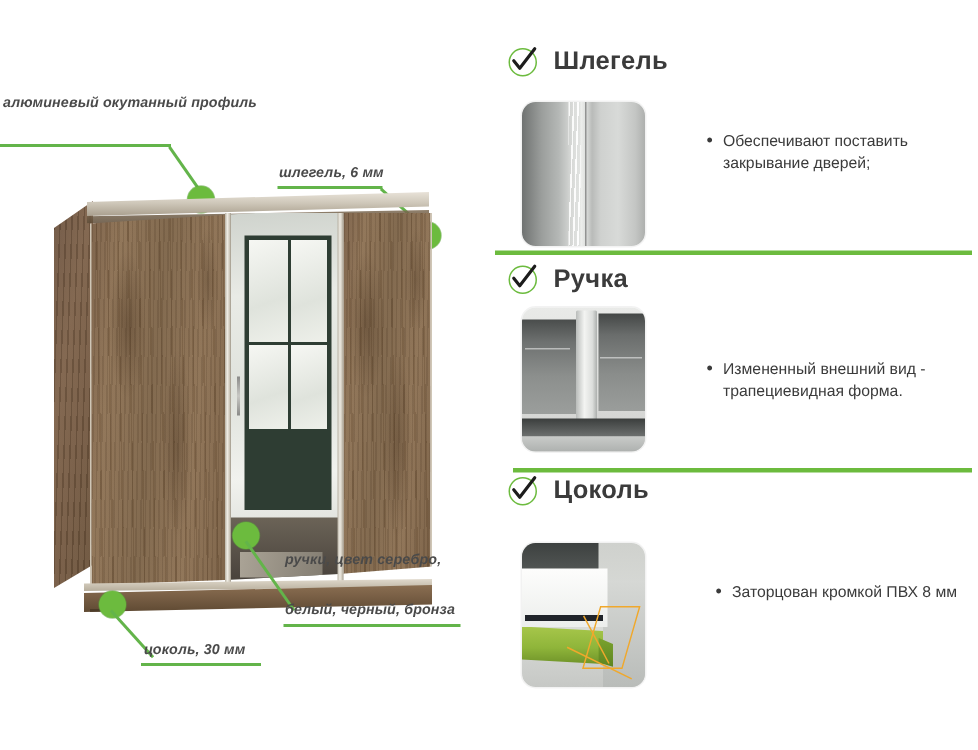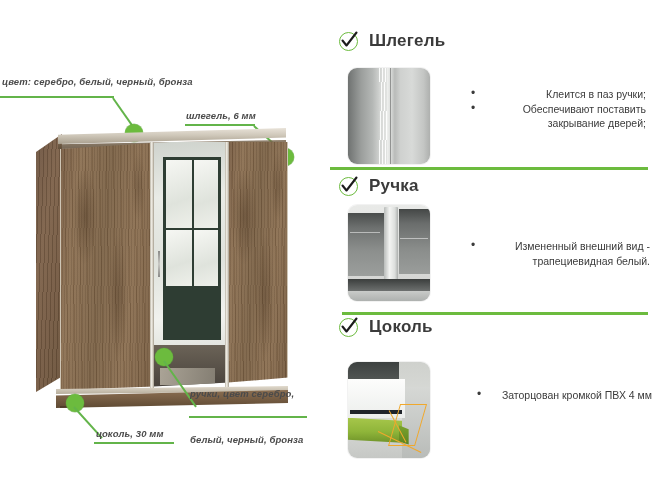--- a/index.html
+++ b/index.html
@@ -128,21 +128,21 @@
     position:absolute; left:20px; top:268px; width:232px; height:8px;
     background:linear-gradient(180deg,#e0d9cc,#b7ae9c);
     clip-path:polygon(0% 38%,100% 0%,100% 68%,0% 100%);
   }
   .foot{
     position:absolute; width:7px; height:9px; background:#4d3c29;
     bottom:-7px; border-radius:0 0 1px 1px;
   }
 
   
-  .right-panel { position:absolute; left:330px; top:0; width:322px; height:500px;text-align:right; }
+  .right-panel { position:absolute; left:330px; top:0; width:322px; height:500px; }
 
   .section { position:absolute; left:0; width:322px; }
 
   .sec-head { position:absolute; display:flex; align-items:center; gap:9px; }
   .check-icon { position:relative; width:22px; height:22px; flex:none; }
   .check-icon .ring{
     position:absolute; left:1px; top:2px; width:17px; height:17px;
     border:1.6px solid #6cbb3e; border-radius:50%;
   }
   .check-icon svg{ position:absolute; left:0; top:0; overflow:visible; }
@@ -251,21 +251,21 @@
   }
   .divider{ position:absolute; height:2.6px; background:#6cbb3e; }
 </style>
 </head>
 <body>
 
 <div class="stage">
 
   <div class="left-panel">
 
-    <div class="callout-text" style="left:2px; top:76px;">цвет: серебро, белый, черный, бронза</div>
+    <div class="callout-text" style="left:2px; top:63px;">алюминевый окутанный профиль</div>
     <div class="callout-rule" style="left:0px; top:96px; width:114px;"></div>
     <div class="leader" style="left:113px; top:97px; width:42px; transform:rotate(55deg);"></div>
     <div class="dot" style="left:125px; top:124px; width:18px; height:18px;"></div>
 
     <div class="callout-text" style="left:186px; top:110px;">шлегель, 6 мм</div>
     <div class="callout-rule" style="left:185px; top:124px; width:70px;"></div>
     <div class="leader" style="left:254px; top:125px; width:42px; transform:rotate(42deg);"></div>
     <div class="dot" style="left:276px; top:148px; width:18px; height:18px;"></div>
 
     <div class="wardrobe">
@@ -298,22 +298,22 @@
         <div class="plinth-edge"></div>
         <div class="plinth">
           <div class="foot" style="left:4px;"></div>
           <div class="foot" style="right:10px;"></div>
         </div>
       </div>
     </div>
 
     <div class="dot" style="left:155px; top:348px; width:18px; height:18px;"></div>
     <div class="leader" style="left:164px; top:360px; width:56px; transform:rotate(55deg);"></div>
-    <div class="callout-text" style="left:190px; top:388px;">ручки, цвет серебро,</div>
-    <div class="callout-text" style="left:190px; top:401px;margin-top:33px;">белый, черный, бронза</div>
+    <div class="callout-text" style="left:190px; top:368px;">ручки, цвет серебро,</div>
+    <div class="callout-text" style="left:190px; top:401px;">белый, черный, бронза</div>
     <div class="callout-rule" style="left:189px; top:416px; width:118px;"></div>
 
     <div class="dot" style="left:66px; top:394px; width:18px; height:18px;"></div>
     <div class="leader" style="left:74px; top:406px; width:42px; transform:rotate(48deg);"></div>
     <div class="callout-text" style="left:96px; top:428px;">цоколь, 30 мм</div>
     <div class="callout-rule" style="left:94px; top:442px; width:80px;"></div>
   </div>
 
   <div class="right-panel">
 
@@ -328,21 +328,20 @@
         <span class="sec-title">Шлегель</span>
       </div>
 
       <div class="photo ph-shlegel" style="left:18px; top:68px;">
         <div class="fuzz"></div>
           <div class="seam"></div>
       </div>
 
       <div class="bullets" style="left:140px; top:87px; width:176px;">
         <ul>
-          <li>Клеится в паз ручки;</li>
           <li>Обеспечивают поставить закрывание дверей;</li>
         </ul>
       </div>
 
       <div class="divider" style="left:0px; top:167px; width:318px;"></div>
     </div>
 
     <div class="section">
       <div class="sec-head" style="left:8px; top:175px;">
         <span class="check-icon">
@@ -359,21 +358,21 @@
         <div class="panelB"></div>
         <div class="tick" style="left:3%;  top:28%; width:36%;"></div>
         <div class="tick" style="left:64%; top:34%; width:34%;"></div>
         <div class="hdl"></div>
         <div class="rail"></div>
         <div class="floor"></div>
       </div>
 
       <div class="bullets" style="left:140px; top:239px; width:180px;">
         <ul>
-          <li>Измененный внешний вид - трапециевидная белый.</li>
+          <li>Измененный внешний вид - трапециевидная форма.</li>
         </ul>
       </div>
 
       <div class="divider" style="left:12px; top:312px; width:306px;"></div>
     </div>
 
     <div class="section">
       <div class="sec-head" style="left:8px; top:316px;">
         <span class="check-icon">
           <span class="ring"></span>
@@ -391,19 +390,19 @@
         <div class="slot"></div>
         <div class="green"></div>
         <div class="greenSide"></div>
         <div class="annot"></div>
         <div class="leaderline" style="left:36%; top:72%; width:48px; transform:rotate(26deg);"></div>
         <div class="leaderline" style="left:50%; top:50%; width:36px; transform:rotate(62deg);"></div>
       </div>
 
       <div class="bullets" style="left:146px; top:388px; width:176px;">
         <ul>
-          <li>Заторцован кромкой ПВХ 4 мм</li>
+          <li>Заторцован кромкой ПВХ 8 мм</li>
         </ul>
       </div>
     </div>
 
   </div>
 </div>
 
 </body></html>

